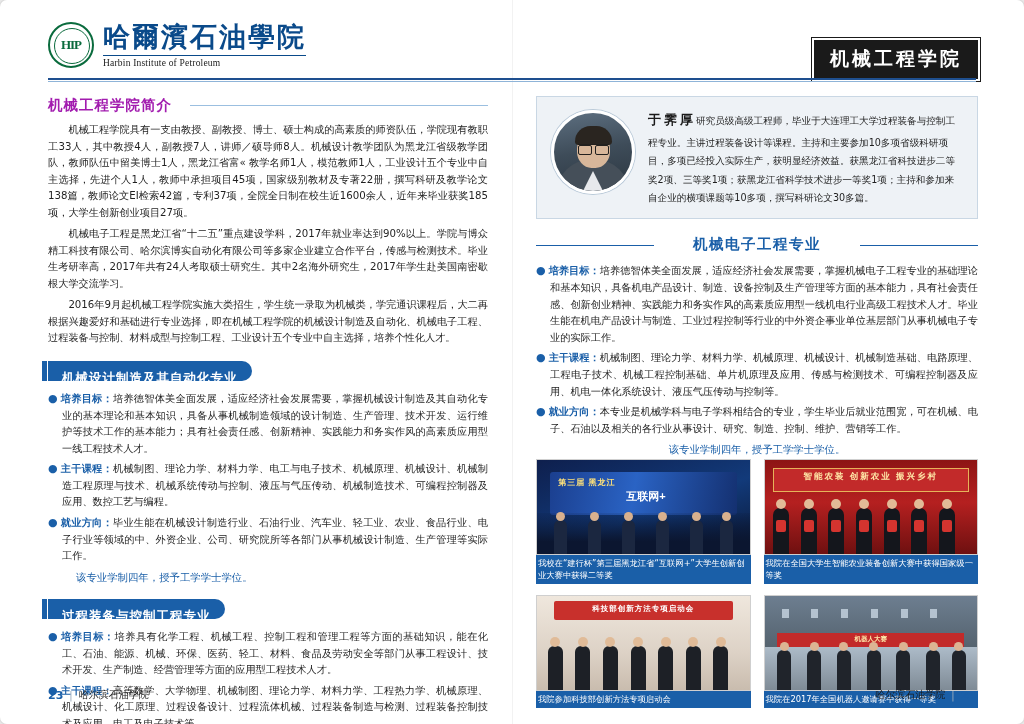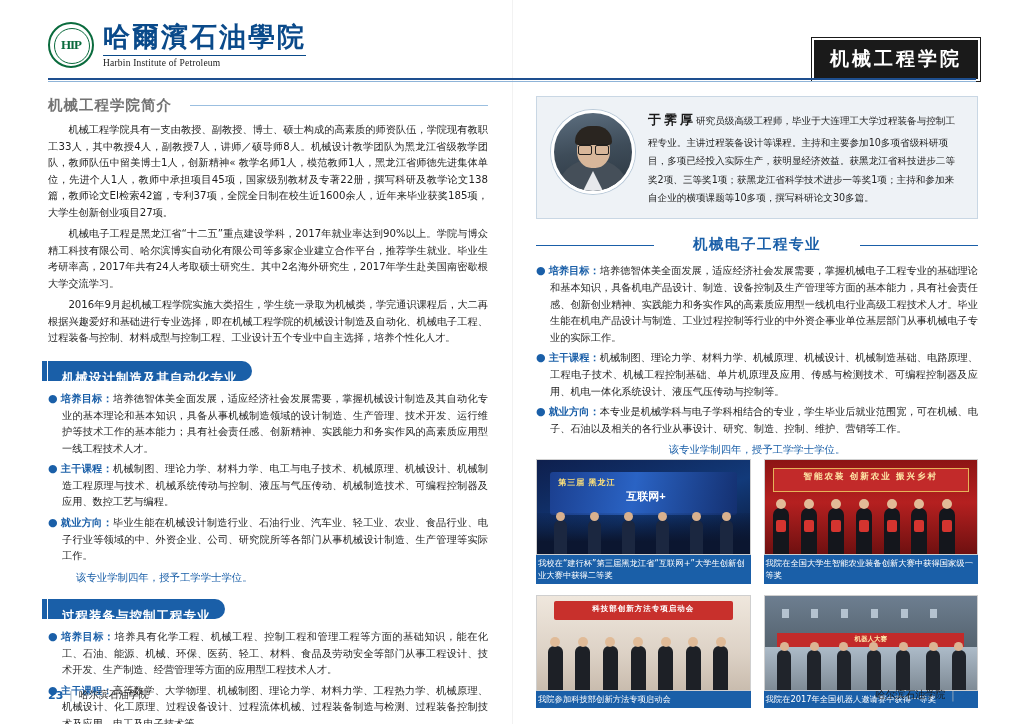--- a/index.html
+++ b/index.html
@@ -8,20 +8,21 @@
     width: 1024px; height: 724px;
     background: #e8e8e8;
     font-family: "Liberation Sans", sans-serif;
     overflow: hidden;
   }
   .page {
     position: relative;
     width: 1024px; height: 724px;
     background: #ffffff;
     box-shadow: 0 0 0 1px #dcdcdc;
+    border-radius: 7px;
   }
   
   .gutter {
     position: absolute; left: 512px; top: 0;
     width: 1px; height: 724px;
     background: #f2f2f2;
   }
   
   .header {
     position: absolute; left: 0; top: 0;
@@ -80,21 +81,21 @@
     position: absolute; left: 48px; top: 81px;
     width: 928px; height: 1px; background: #8fb4d8;
   }
 
   
   .col-left { position: absolute; left: 48px; top: 96px; width: 440px; }
   .col-right { position: absolute; left: 536px; top: 96px; width: 442px; }
 
   
   .sec-title-plain {
-    color: #737373; font-size: 14.5px; font-weight: bold;
+    color: #a21caf; font-size: 14.5px; font-weight: bold;
     letter-spacing: 1px; margin: 0 0 7px 0;
     position: relative;
   }
   .sec-title-plain::after {
     content: "";
     position: absolute; left: 142px; right: 0; top: 9px;
     border-top: 1px solid #9bbfe0;
   }
   .tag-heading {
     position: relative;
@@ -390,22 +391,22 @@
     </div>
     <div class="header-title">机械工程学院</div>
     <div class="header-rule"></div>
     <div class="header-rule2"></div>
   </div>
 
   <div class="col-left">
 
     <div class="sec-title-plain">机械工程学院简介</div>
 
-    <p class="body">机械工程学院具有一支由教授、副教授、博士、硕士构成的高素质的师资队伍，学院现有教职工33人，其中教授4人，副教授7人，讲师／硕导师8人。机械设计教学团队为黑龙江省级教学团队，教师队伍中留美博士1人，创新精神« 教学名师1人，模范教师1人，黑龙江省师德先进集体单位，先进个人1人，教师中承担项目45项，国家级别教材及专著22册，撰写科研及教学论文138篇，教师论文EI检索42篇，专利37项，全院全日制在校生近1600余人，近年来毕业获奖185项，大学生创新创业项目27项。</p>
-    <p class="body">机械电子工程是黑龙江省“十二五”重点建设学科，2017年就业率达到90%以上。学院与博众精工科技有限公司、哈尔滨博实自动化有限公司等多家企业建立合作平台，推荐学生就业。毕业生考研率高，2017年共有24人考取硕士研究生。其中2名海外研究生，2017年学生赴美国南密歇根大学交流学习。</p>
+    <p class="body">机械工程学院具有一支由教授、副教授、博士、硕士构成的高素质的师资队伍，学院现有教职工33人，其中教授4人，副教授7人，讲师／硕导师8人。机械设计教学团队为黑龙江省级教学团队，教师队伍中留美博士1人，黑龙江省富« 教学名师1人，模范教师1人，工业设计五个专业中自主选择，先进个人1人，教师中承担项目45项，国家级别教材及专著22册，撰写科研及教学论文138篇，教师论文EI检索42篇，专利37项，全院全日制在校生近1600余人，近年来毕业获奖185项，大学生创新创业项目27项。</p>
+    <p class="body">机械电子工程是黑龙江省“十二五”重点建设学科，2017年就业率达到90%以上。学院与博众精工科技有限公司、哈尔滨博实自动化有限公司等多家企业建立合作平台，传感与检测技术。毕业生考研率高，2017年共有24人考取硕士研究生。其中2名海外研究生，2017年学生赴美国南密歇根大学交流学习。</p>
     <p class="body">2016年9月起机械工程学院实施大类招生，学生统一录取为机械类，学完通识课程后，大二再根据兴趣爱好和基础进行专业选择，即在机械工程学院的机械设计制造及自动化、机械电子工程、过程装备与控制、材料成型与控制工程、工业设计五个专业中自主选择，培养个性化人才。</p>
 
     <div class="tag-heading">
       <span class="bar">机械设计制造及其自动化专业</span>
     </div>
     <div class="bullet-line">
       <span class="dot">●</span><span class="lbl">培养目标：</span><span>培养德智体美全面发展，适应经济社会发展需要，掌握机械设计制造及其自动化专业的基本理论和基本知识，具备从事机械制造领域的设计制造、生产管理、技术开发、运行维护等技术工作的基本能力；具有社会责任感、创新精神、实践能力和务实作风的高素质应用型一线工程技术人才。</span>
     </div>
     <div class="bullet-line">
       <span class="dot">●</span><span class="lbl">主干课程：</span><span>机械制图、理论力学、材料力学、电工与电子技术、机械原理、机械设计、机械制造工程原理与技术、机械系统传动与控制、液压与气压传动、机械制造技术、可编程控制器及应用、数控工艺与编程。</span>

